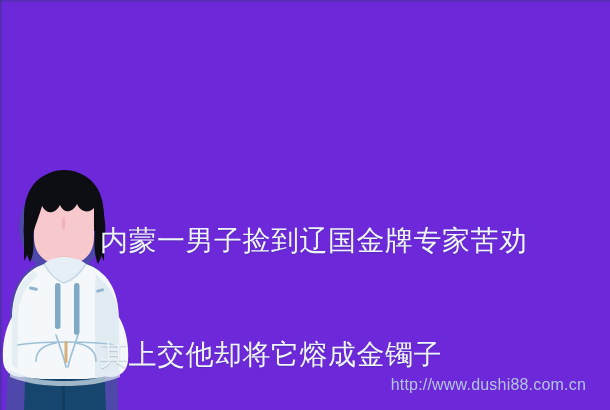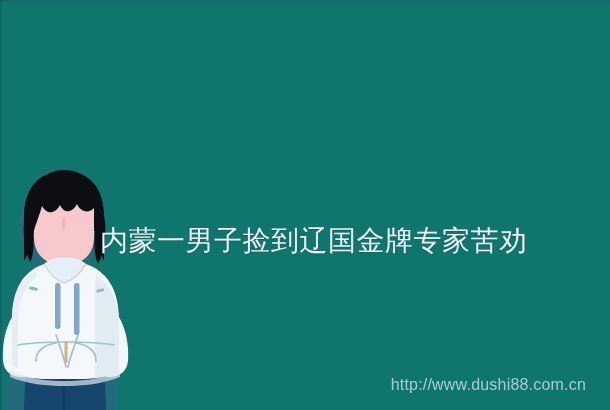--- a/index.html
+++ b/index.html
@@ -6,21 +6,21 @@
   html, body {
     margin: 0;
     padding: 0;
     background: #2f2f2f;
   }
   #canvas {
     position: relative;
     width: 610px;
     height: 410px;
     overflow: hidden;
-    background: #0f766e;
+    background: #6d28d9;
     font-family: "Liberation Sans", "DejaVu Sans", sans-serif;
     -webkit-font-smoothing: antialiased;
   }
 
   
   .edge-left {
     position: absolute;
     left: 0; top: 0;
     width: 3px; height: 410px;
     background: linear-gradient(to right, rgba(22,60,85,0.40), rgba(22,60,85,0));
@@ -177,17 +177,18 @@
           <rect x="64.5" y="176" width="3" height="22" rx="1.5" fill="#d6b07a"></rect>
         </g>
 
         <path d="M10 205 C28 214, 46 216, 64 216 C84 216, 102 214, 120 205 L120 212 C102 219, 84 221, 64 221 C46 221, 28 219, 10 212 Z" fill="#dbe7ef" opacity="0.7"></path>
       </g>
     </svg>
   </div>
 
   <div class="headline">
     <span class="ln">内蒙一男子捡到辽国金牌专家苦劝</span>
+    <span class="ln">其上交他却将它熔成金镯子</span>
   </div>
 
   <div class="watermark">http://www.dushi88.com.cn</div>
 
 </div>
 
 </body></html>

